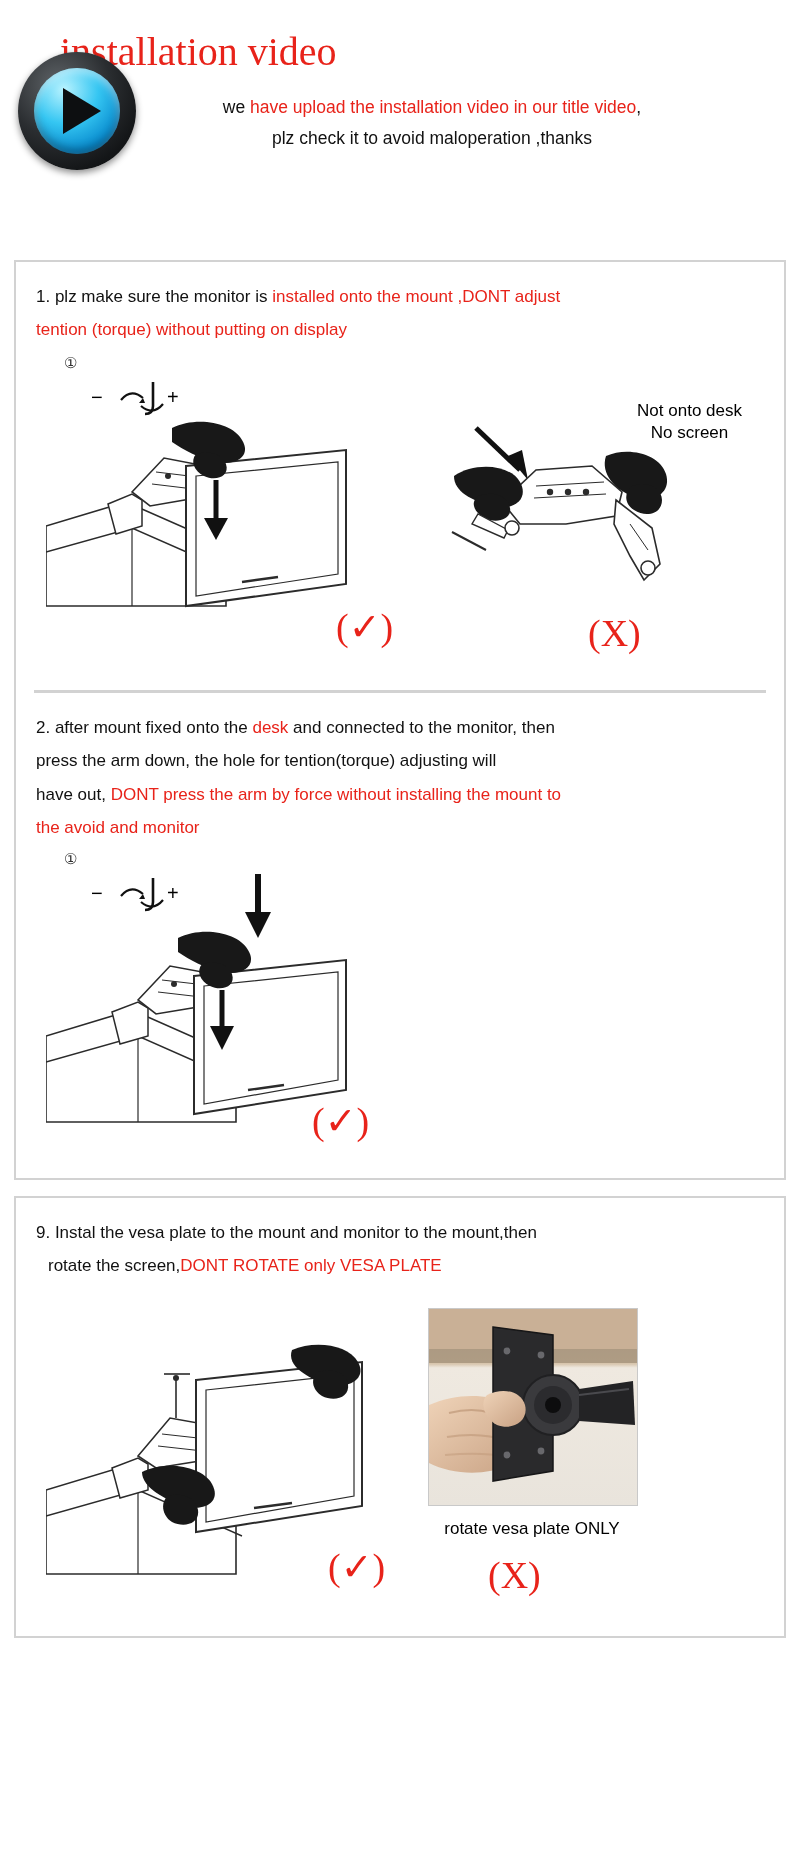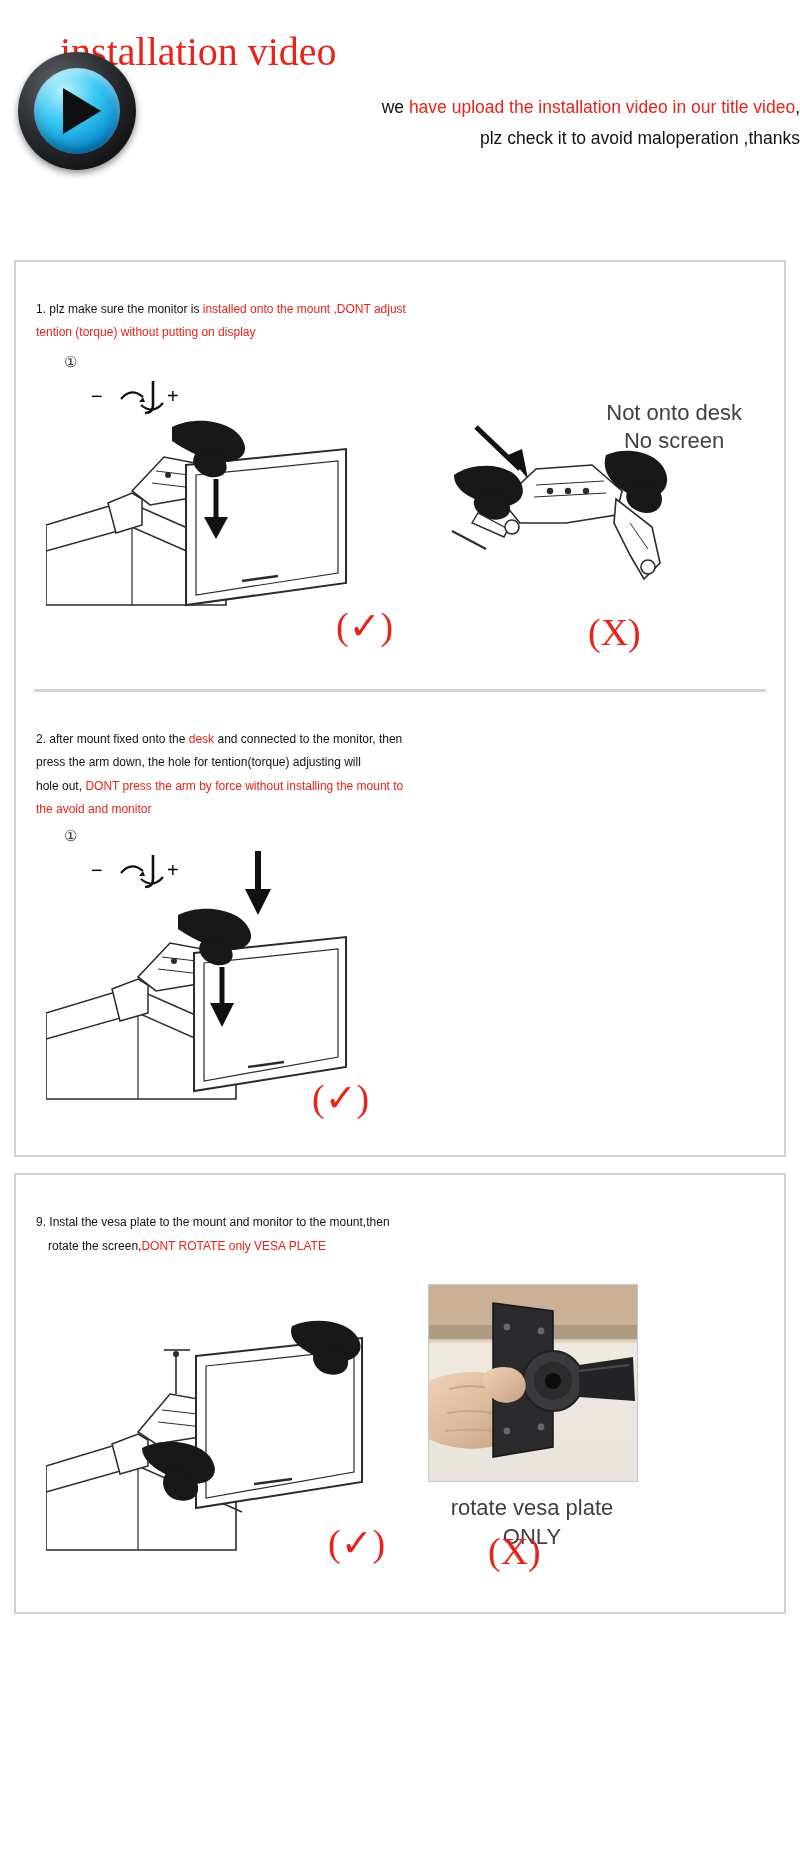--- a/index.html
+++ b/index.html
@@ -62,45 +62,44 @@
   .title {
     text-align: left;
     color: #e8231a;
     font-size: 40px;
     font-family: Liberation Serif, serif;
     padding-left: 60px;
     line-height: 1.1;
     margin-bottom: 18px;
   }
   .head-line {
-    text-align: right;
+    text-align: center;
     font-size: 17.5px;
     padding-left: 56px;
     line-height: 1.75;
     color: #111;
     white-space: nowrap;
     margin-left: 8px;
   }
   .head-line .red { color: #e8231a; }
 
   
   .box {
     margin: 16px 14px 0 14px;
     border: 2px solid #d2d2d2;
     box-sizing: border-box;
     background: #ffffff;
   }
   .box-inner {
     padding: 18px 20px 14px 20px;
   }
   .step-text {
-    font-size: 12px;
+    font-size: 17px;
     line-height: 1.95;
     color: #111;
-    margin-top: 18px;
   }
   .step-text .red { color: #e8231a; }
 
   
   .fig {
     position: relative;
     width: 100%;
   }
   .circ-num {
     position: absolute;
@@ -108,22 +107,22 @@
     color: #333;
   }
   .mark {
     position: absolute;
     color: #e8231a;
     font-family: "Liberation Serif", serif;
     font-size: 38px;
     line-height: 1;
   }
   .caption-red {
-    color: #404040;
-    font-size: 22px;
+    color: #000000;
+    font-size: 17px;
     text-align: center;
     line-height: 1.3;
   }
   .photo {
     position: absolute;
     border: 1px solid #c9c9c9;
     overflow: hidden;
     background: #cfc6bb;
   }
   svg { display: block; }
@@ -233,21 +232,21 @@
         <div class="mark" style="left:552px; top:268px;">(X)</div>
       </div>
     </div>
 
     <div style="height:3px; background:#d2d2d2; margin:0 18px;"></div>
 
     <div class="box-inner">
       <div class="step-text">
         <div class="nowrap"><span>2. after mount fixed onto the </span><span class="red">desk</span><span> and connected to the monitor, then</span></div>
         <div class="nowrap">press the arm down, the hole for tention(torque) adjusting will</div>
-        <div class="nowrap"><span>hole out, </span><span class="red">DONT press the arm by force without installing the mount to</span></div>
+        <div class="nowrap"><span>have out, </span><span class="red">DONT press the arm by force without installing the mount to</span></div>
         <div class="red nowrap">the avoid and monitor</div>
       </div>
 
       <div class="fig" style="height:320px;">
         <div class="circ-num" style="left:28px; top:6px;">①</div>
 
         <div style="position:absolute; left:55px; top:26px; width:140px; height:46px;">
           <svg width="140" height="46" viewBox="0 0 140 46">
             <text x="0" y="30" font-size="20" font-family="Liberation Sans, sans-serif">−</text>
             <path d="M30 26 q10 -12 22 -2" stroke="#111" stroke-width="2.2" fill="none"></path>

